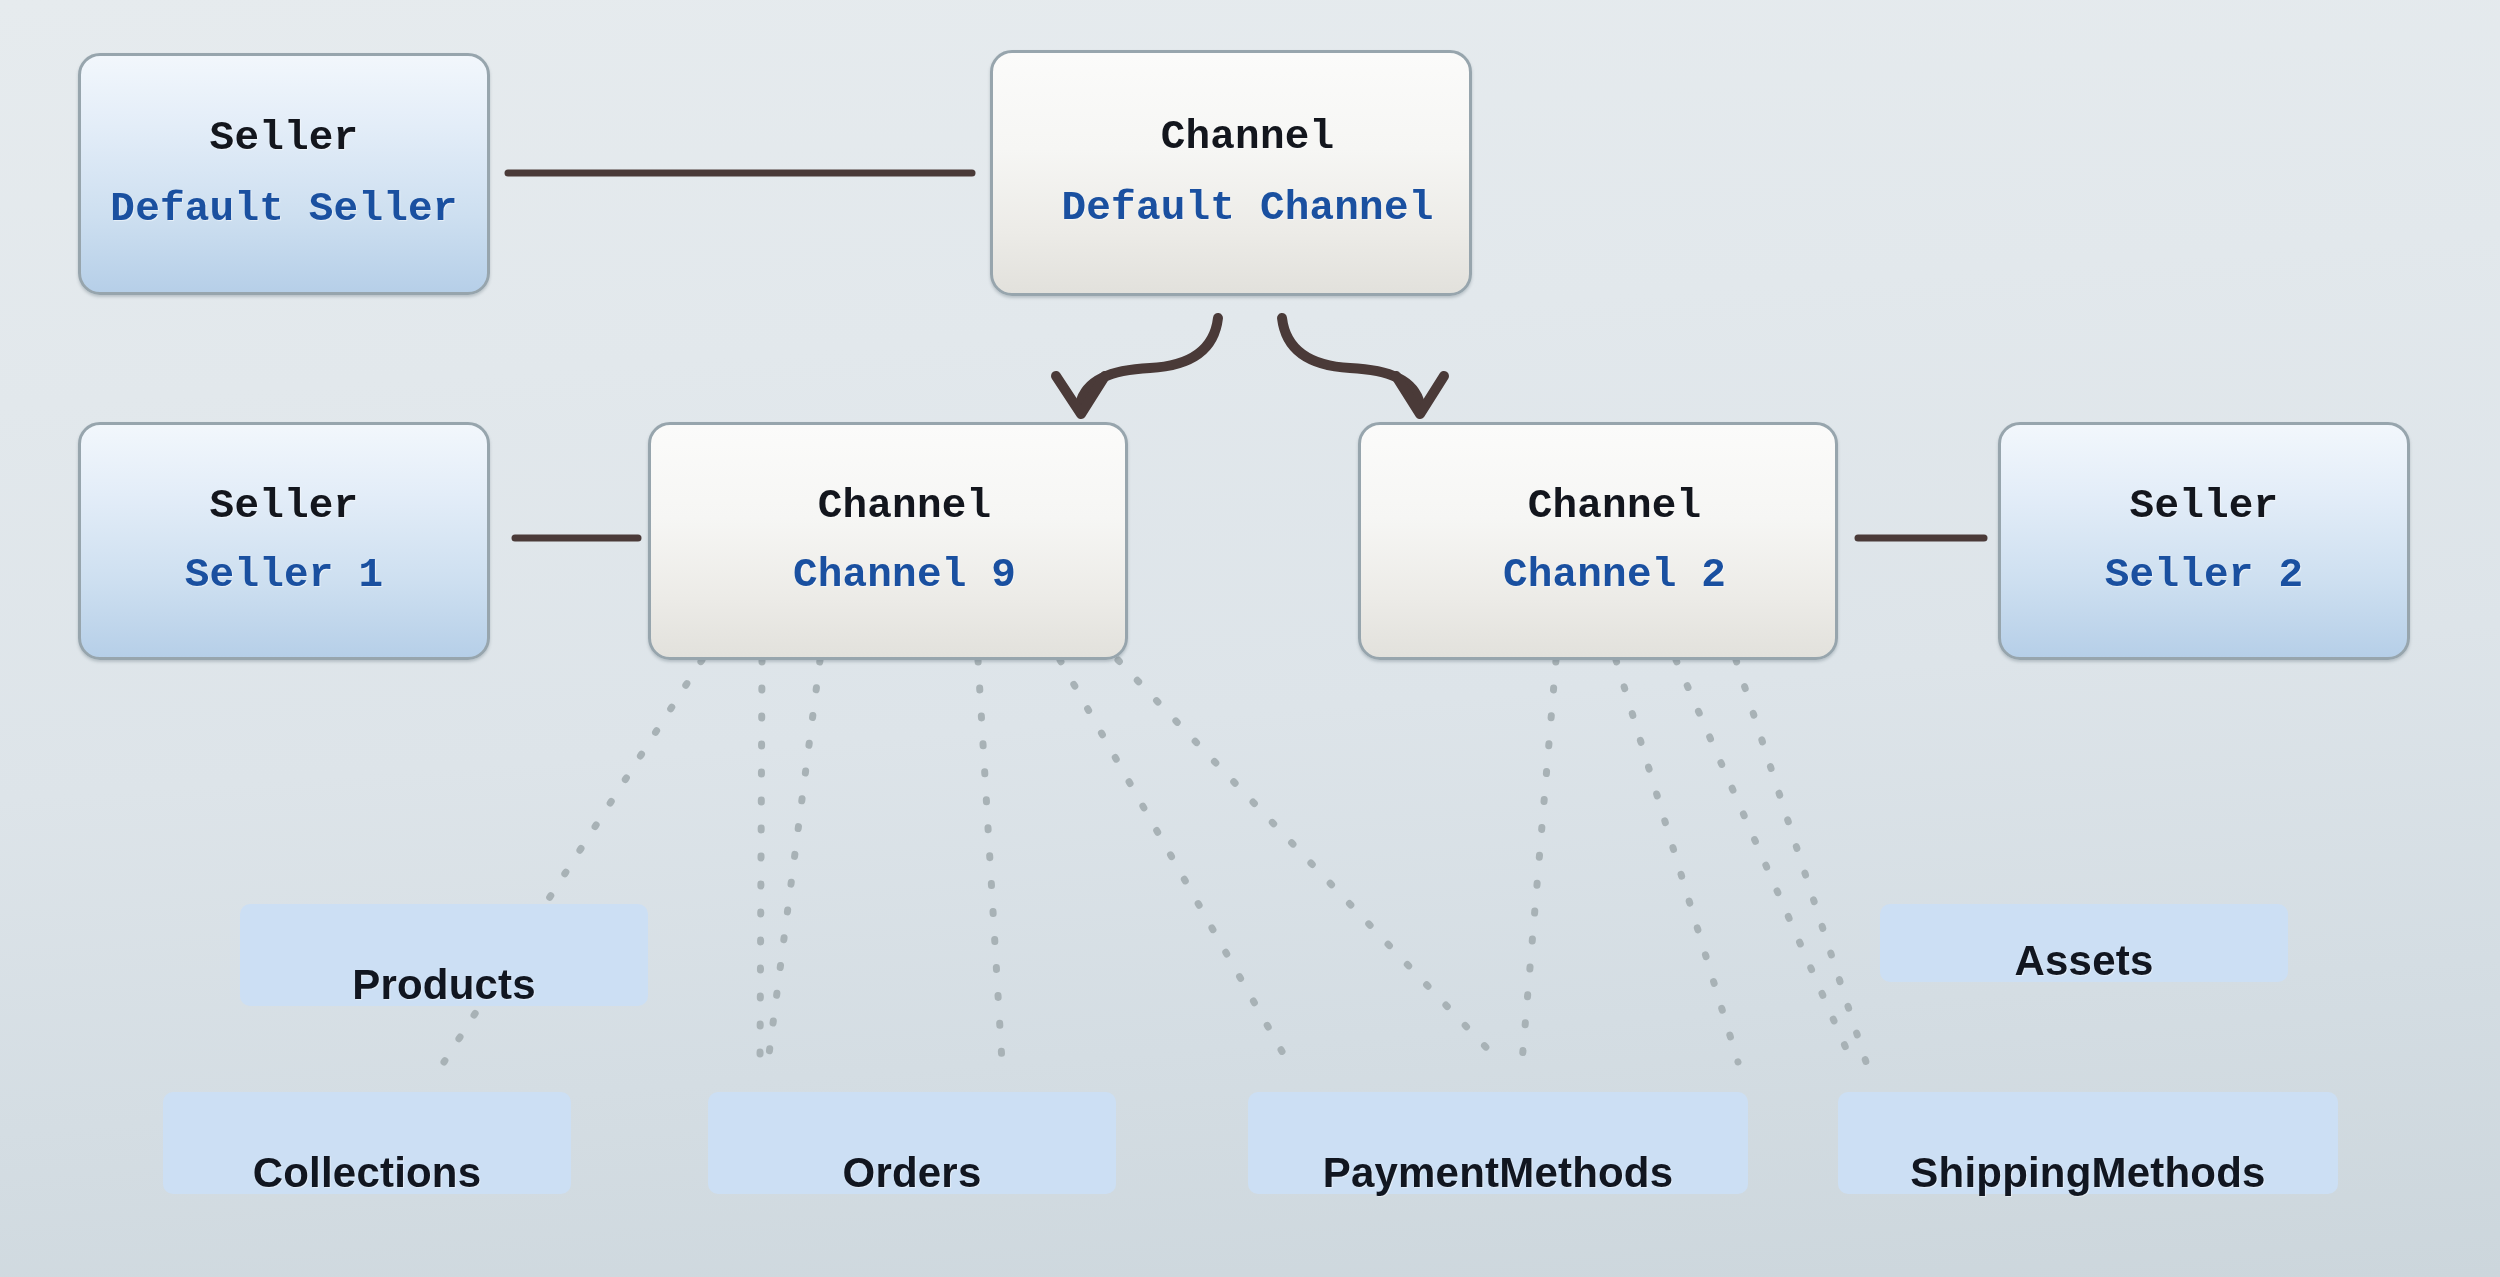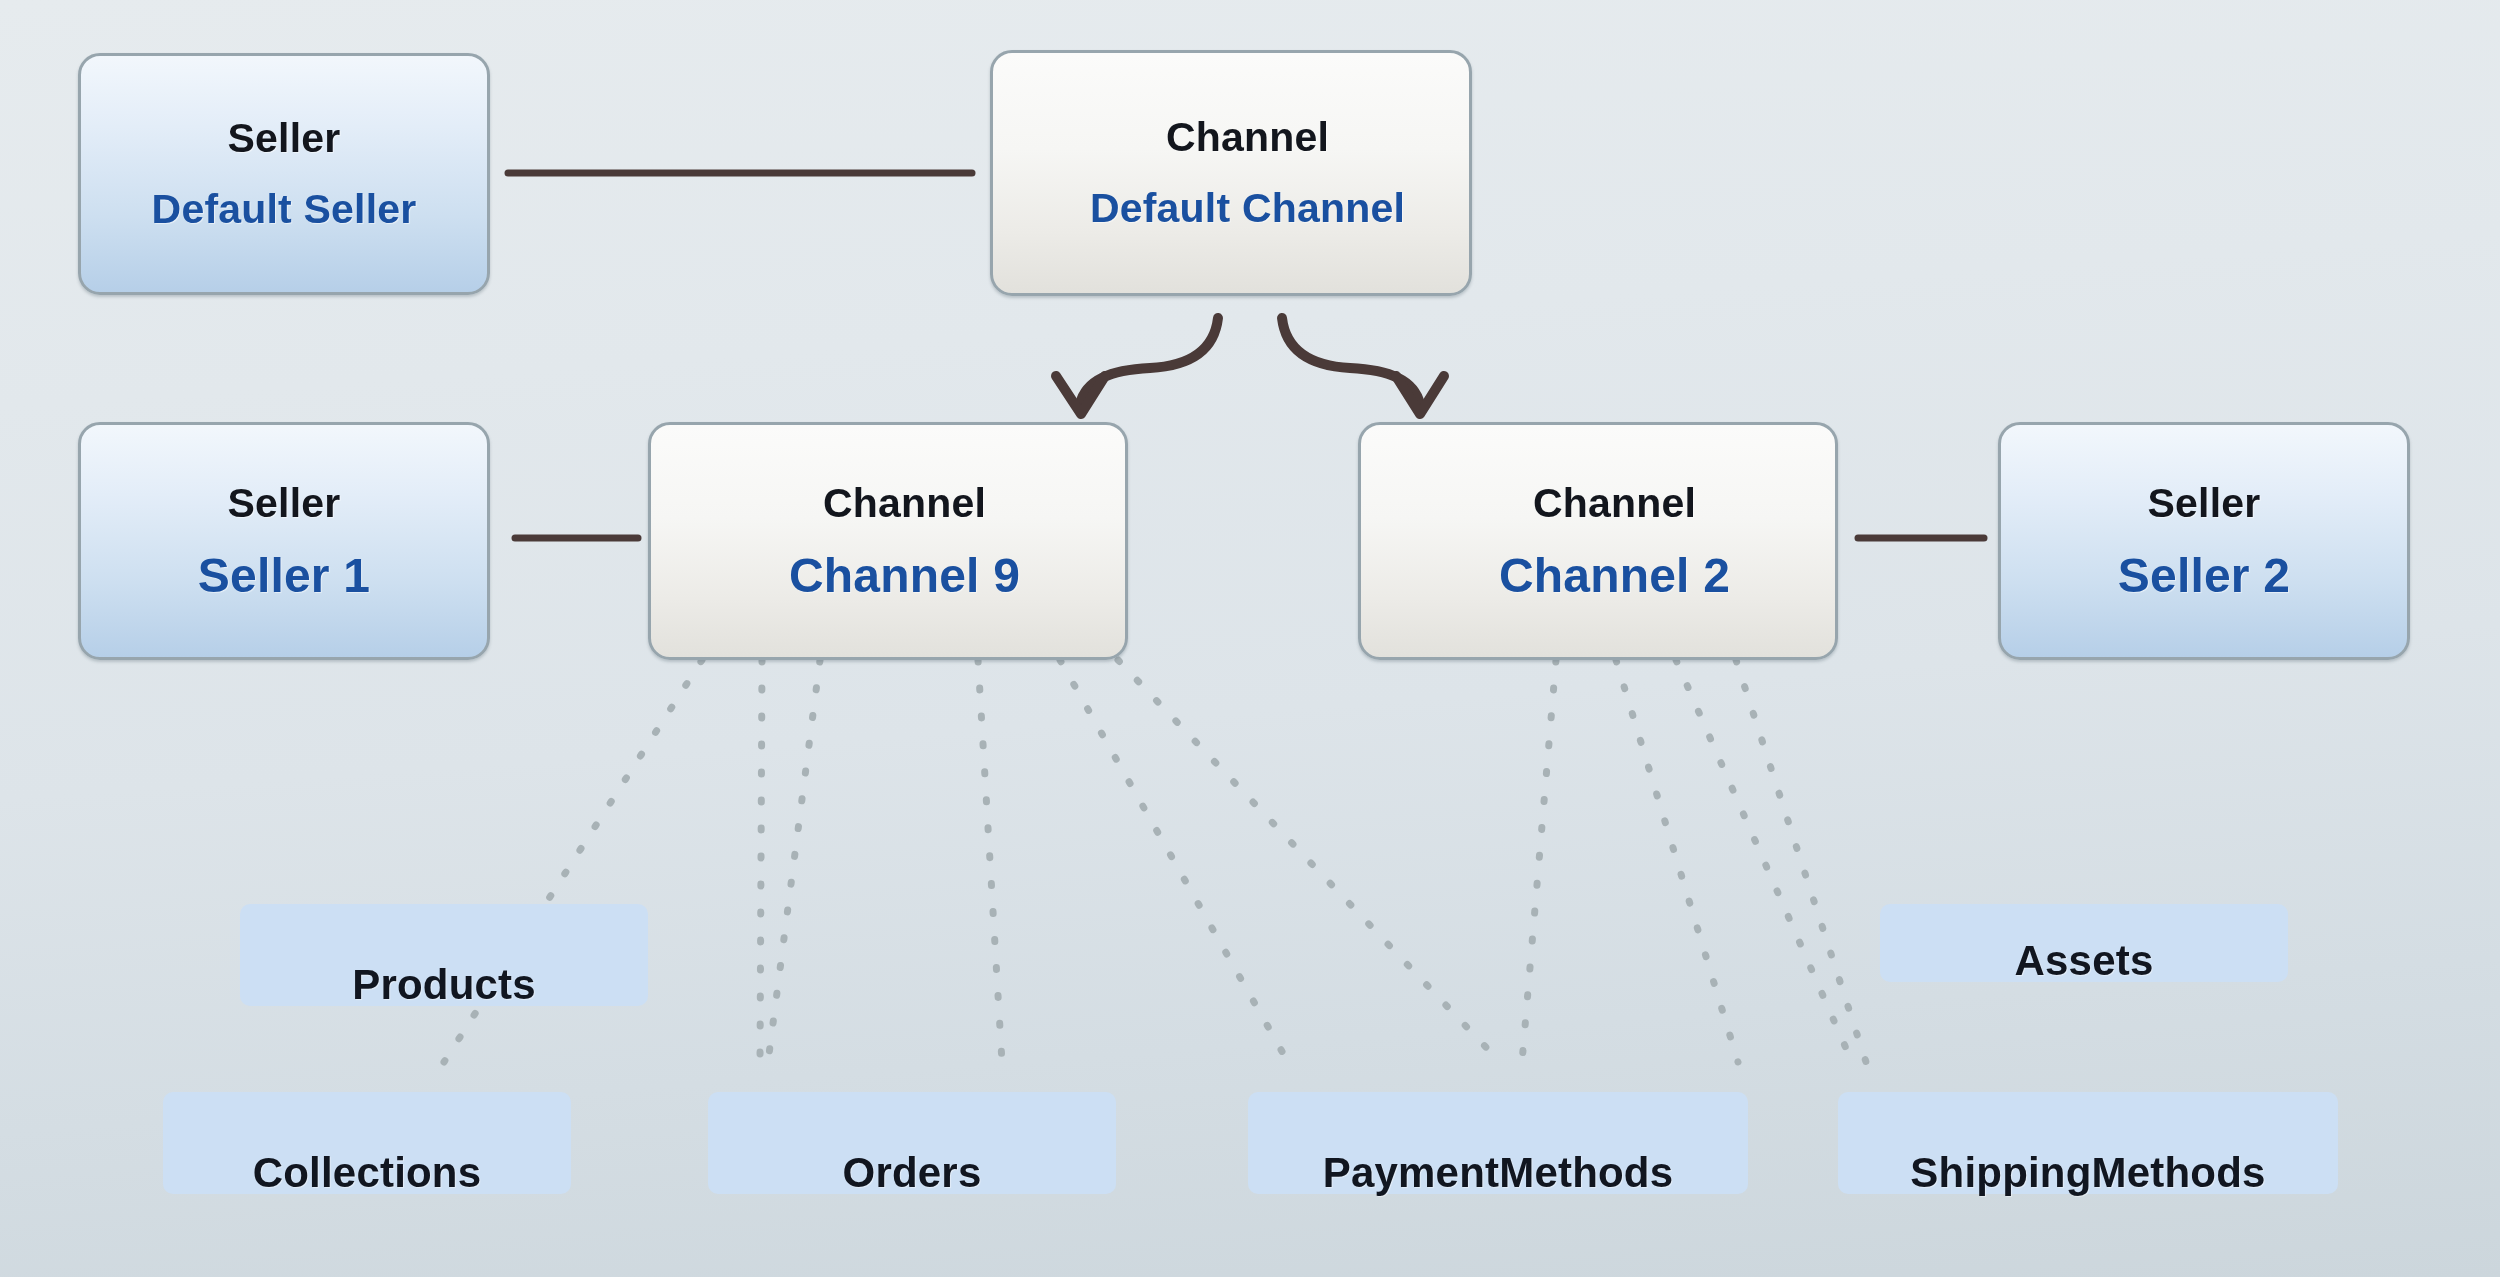--- a/index.html
+++ b/index.html
@@ -27,20 +27,21 @@
   .card {
     position: absolute;
     border-radius: 22px;
     border: 3px solid #97a5ad;
     box-sizing: border-box;
     display: flex;
     flex-direction: column;
     align-items: center;
     justify-content: center;
     box-shadow: 0 2px 3px rgba(90,105,115,0.30);
+    font-family: Liberation Mono, monospace;
   }
   .card.seller {
     background: linear-gradient(180deg, #f2f7fc 0%, #e3edf8 30%, #cddff0 68%, #b6cfe8 100%);
   }
   .card.channel {
     background: linear-gradient(180deg, #fbfbfa 0%, #f6f6f4 40%, #ecebe7 75%, #e2e1dc 100%);
     padding-left: 33px;
   }
   .card-type {
     color: #13161d;
@@ -52,21 +53,21 @@
   .card-name {
     color: #1a50a0;
     font-weight: bold;
     letter-spacing: 0.2px;
     text-shadow: 1px 1px 1px rgba(255,255,255,0.55);
     line-height: 1;
   }
   .row-top .card-type  { font-size: 41px; margin-bottom: 30px; }
   .row-top .card-name  { font-size: 41px; }
   .row-mid .card-type  { font-size: 41px; margin-bottom: 28px; }
-  .row-mid .card-name  { font-size: 48px; }
+  .row-mid .card-name  { font-size: 41px; }
 
   
   .chip {
     position: absolute;
     border-radius: 10px;
     background: #ccdff4;
     display: flex;
     align-items: flex-end;
     justify-content: center;
     box-sizing: border-box;

